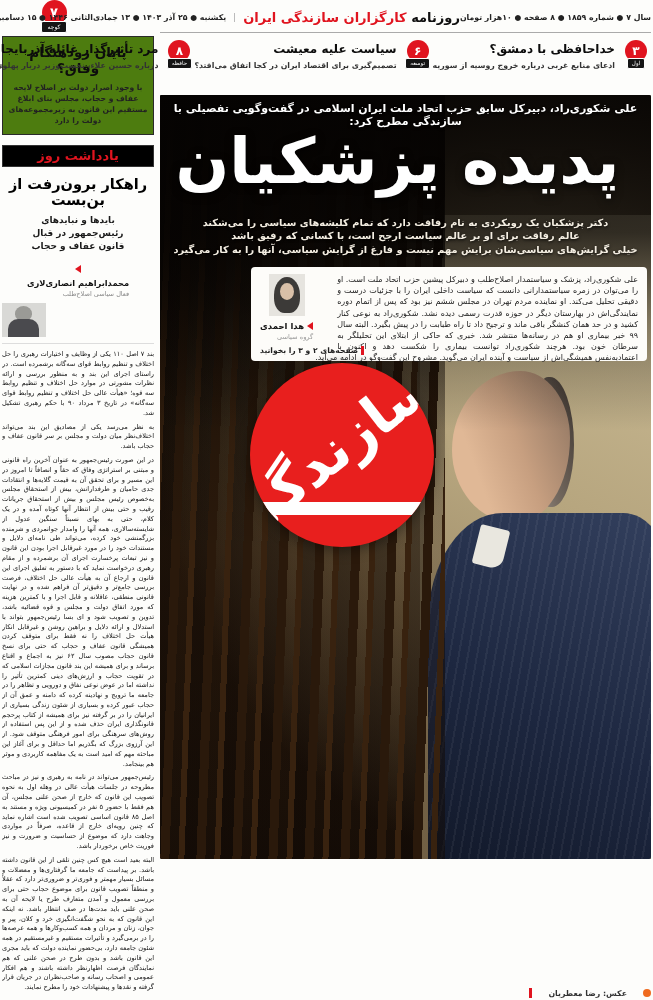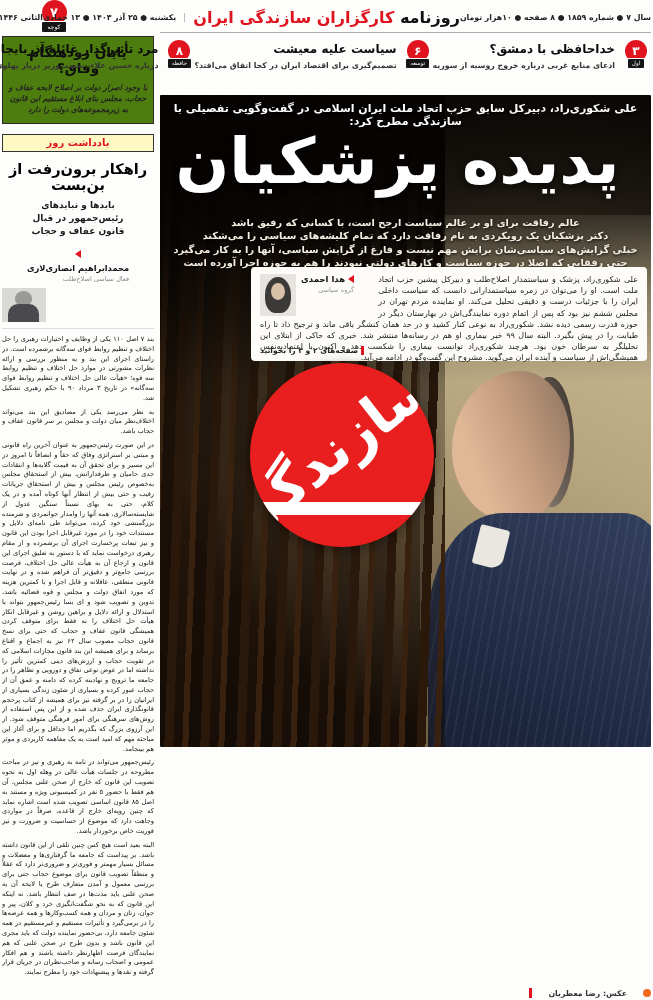--- a/index.html
+++ b/index.html
@@ -10,54 +10,54 @@
 
   
   .sidebar { position:absolute; left:2px; top:0; width:152px; height:1000px; background:#fdfdfb; }
   .sb-circle-wrap { display:flex; flex-direction:column; align-items:center; margin-right:78px; width:44px; }
   .num-circle { width:25px; height:25px; border-radius:50%; background:#e0141f; color:#fff; font-weight:bold;
                 font-size:13px; display:flex; align-items:center; justify-content:center; }
   .num-tab { background:#151515; color:#fff; font-size:6px; padding:1px 6px 2px; border-radius:2px;
              margin-top:-4px; border:1px solid #fff; white-space:nowrap; }
   .sb-teaser-box { border:1.5px solid #2a2a2a; margin-top:3px; padding:7px 5px 8px; background:#4d7c0f; }
   .sb-teaser-title { font-size:13.5px; font-weight:bold; color:#0d0d0d; text-align:center; letter-spacing:-0.3px; }
-  .sb-teaser-sub { font-size:7.6px; line-height:11px; color:#222; text-align:center; margin-top:6px; font-weight:bold;font-style:italic; }
+  .sb-teaser-sub { font-size:7.6px; line-height:11px; color:#222; text-align:center; margin-top:6px; font-weight:bold; }
   .note-kicker { border:1px solid #333; margin-top:10px; padding:2px 0 3px; text-align:center;
-                 color:#e0141f; font-size:10px; font-weight:bold; background:#fef9c3; }
+                 color:#e0141f; font-size:13px; font-weight:bold; background:#000000; }
   .note-title { font-size:14.5px; font-weight:bold; color:#000; text-align:center; margin-top:9px; letter-spacing:-0.3px; }
   .note-sub { font-size:9px; font-weight:bold; line-height:13px; color:#1a1a1a; text-align:center; margin:6px auto 12px; max-width:118px; }
   .author-row { display:flex; flex-direction:column; align-items:center; justify-content:flex-start; gap:5px; margin-top:10px; padding-bottom:6px; border-bottom:1px solid #ddd; }
   .tri { width:0; height:0; border-top:4px solid transparent; border-bottom:4px solid transparent; border-right:6px solid #e0141f; flex:0 0 auto; }
   .author-name { font-size:8.3px; font-weight:bold; color:#111; }
   .author-role { font-size:6.5px; color:#8a8a8a; margin-top:2px; }
   .avatar-man { width:44px; height:34px; background:#d9d9d6; position:relative; overflow:hidden; flex:0 0 auto; margin-right:auto; }
   .avatar-man .head { position:absolute; left:13px; top:3px; width:17px; height:15px; border-radius:50% 50% 45% 45%; background:#9a9a96; }
   .avatar-man .body { position:absolute; left:6px; top:16px; width:31px; height:18px; border-radius:10px 10px 0 0; background:#4a4a4e; }
   .sb-body { margin-top:6px; height:714px; overflow:hidden; }
   .sb-body p { font-size:6.6px; line-height:9.8px; text-align:justify; color:#141414; margin-bottom:4px; text-align-last:right; }
   .red-bar { width:2.5px; height:9px; background:#e0141f; flex:0 0 auto; }
 
   
   .main { position:absolute; left:160px; top:0; width:491px; height:1000px; }
 
   .masthead { position:absolute; top:9px; left:0; right:0; height:24px; display:flex; align-items:center; border-bottom:1px solid #aaa; padding-bottom:6px; }
   .issue-info { font-size:7.8px; font-weight:bold; color:#222; white-space:nowrap; }
-  .paper-name { margin-right:auto; margin-left:8px; white-space:nowrap; font-size:16px; font-weight:bold; }
+  .paper-name { margin-right:auto; margin-left:8px; white-space:nowrap; font-size:13px; font-weight:bold; }
   .paper-name .black { color:#111; } .paper-name .red { color:#e0141f; }
   .date-line { font-size:7.8px; font-weight:bold; color:#222; white-space:nowrap; border-right:1px solid #bbb; padding-right:8px; margin-left:auto; }
 
   .teaser-row { position:absolute; top:40px; left:0; right:0; height:52px; display:flex; flex-direction:row; }
   .teaser { flex:1 1 0; display:flex; flex-direction:row; gap:6px; align-items:flex-start; }
   .teaser .num-circle { width:22px; height:22px; font-size:12px; }
   .teaser .num-tab { font-size:5.6px; padding:1px 4px 2px; }
   .t-title { font-size:12px; font-weight:bold; color:#0c0c0c; letter-spacing:-0.3px; margin-top:2px; white-space:nowrap; }
   .t-sub { font-size:7.8px; color:#333; font-weight:bold; margin-top:5px; white-space:nowrap; }
 
   
-  .cover { position:absolute; top:95px; left:0; right:0; height:652px; overflow:hidden; border-radius:2px; background:#120b06; }
+  .cover { position:absolute; top:95px; left:0; right:0; height:764px; overflow:hidden; border-radius:2px; background:#120b06; }
   .ph-base { position:absolute; inset:0;
     background: radial-gradient(ellipse at 78% 40%, rgba(205,186,142,.95), rgba(160,138,98,.55) 42%, rgba(60,42,22,0) 72%),
                 linear-gradient(180deg,#0c0704 0%, #120b06 20%, #1e1409 40%, #26180c 60%, #150d07 100%); }
   .ph-wall { position:absolute; right:0; top:120px; width:47%; bottom:0;
     background: linear-gradient(205deg,#cfc09a 0%, #b6a57e 45%, #8d7a59 90%); }
   .ph-curtain { position:absolute; left:0; top:0; bottom:0; width:58%;
     background: linear-gradient(180deg, rgba(8,5,3,.96) 0%, rgba(8,5,3,.55) 26%, rgba(8,5,3,.12) 46%, rgba(0,0,0,0) 60%),
                 repeating-linear-gradient(92deg,#20120740 0 9px,#38220f 9px 15px,#120a0588 15px 27px,#2a190b 27px 36px); }
   .ph-curtain-dark { position:absolute; left:0; top:0; bottom:0; width:100%;
     background: linear-gradient(180deg, rgba(5,3,2,.92) 0%, rgba(5,3,2,.78) 18%, rgba(5,3,2,.35) 30%, rgba(0,0,0,0) 44%); }
@@ -73,21 +73,21 @@
   .man-hand { position:absolute; left:282px; top:838px; width:86px; height:58px; background:linear-gradient(200deg,#e4c3a0,#bb9572); border-radius:46% 54% 50% 50%/55% 45% 55% 45%; transform:rotate(-12deg); }
 
   .kicker { position:absolute; top:7px; left:6px; right:6px; text-align:center; color:#fff; font-size:11px; font-weight:bold;
             text-shadow:0 1px 3px rgba(0,0,0,.9); letter-spacing:-0.2px; }
   .headline { position:absolute; top:18px; left:0; right:16px; text-align:center; color:#fff; font-size:63px; font-weight:bold;
               line-height:1.55; text-shadow:0 2px 8px rgba(0,0,0,.8); letter-spacing:-1px; }
   .deck { position:absolute; top:121px; left:6px; right:6px; text-align:center; color:#f4eee2; font-size:9.8px;
           font-weight:bold; line-height:13.4px; text-shadow:0 1px 3px rgba(0,0,0,.9); }
 
   .lead-box { position:absolute; top:172px; right:4px; width:396px; height:94px; background:#fdfcf9; border-radius:4px; padding:7px 9px 6px; }
-  .byline { float:left; direction:ltr; display:flex; align-items:flex-start; gap:5px; margin:0 24px 2px 0; }
+  .byline { float:left; direction:ltr; display:flex; flex-direction:column; align-items:center; gap:5px; margin:0 24px 2px 0; }
   .avatar-woman { width:36px; height:42px; background:#e6e4df; position:relative; overflow:hidden; flex:0 0 auto; }
   .avatar-woman .scarf { position:absolute; left:5px; top:3px; width:26px; height:36px; border-radius:50% 50% 40% 40%; background:#3c3a38; }
   .avatar-woman .face { position:absolute; left:11px; top:9px; width:14px; height:17px; border-radius:50%; background:#d9c0a8; }
   .byline-text { text-align:right; }
   .byline-name-row { display:flex; flex-direction:row-reverse; align-items:center; gap:3px; }
   .byline-name { font-size:8.5px; font-weight:bold; color:#111; }
   .byline-role { font-size:6.6px; color:#999; margin-top:2px; }
   .lead-text { font-size:8px; line-height:11.2px; text-align:justify; color:#1b1b1b; text-align-last:right; }
   .pages-note { position:absolute; left:9px; bottom:6px; display:flex; align-items:center; gap:3px; }
   .pages-note span { font-size:7.6px; font-weight:bold; color:#222; }
@@ -201,24 +201,23 @@
       <div class="man-head"></div>
       <div class="man-suit"></div>
       <div class="man-collar"></div>
       <div class="ph-curtain"></div>
       <div class="man-hand"></div>
       <div class="ph-curtain-dark"></div>
 
       <div class="kicker">علی شکوری‌راد، دبیرکل سابق حزب اتحاد ملت ایران اسلامی در گفت‌وگویی تفصیلی با سازندگی مطرح کرد:</div>
       <h1 class="headline">پدیده پزشکیان</h1>
       <div class="deck">
+        <div>دکتر پزشکیان یک رویکردی به نام رفاقت دارد که تمام کلیشه‌های سیاسی را می‌شکند</div>
         <div>عالم رفاقت برای او بر عالم سیاست ارجح است، با کسانی که رفیق باشد</div>
-        <div>دکتر پزشکیان یک رویکردی به نام رفاقت دارد که تمام کلیشه‌های سیاسی را می‌شکند</div>
         <div>خیلی گرایش‌های سیاسی‌شان برایش مهم نیست و فارغ از گرایش سیاسی، آنها را به کار می‌گیرد</div>
-        <div>حتی رفقایی که اصلا در حوزه سیاست و کارهای دولتی نبودند را هم به حوزه اجرا آورده است</div>
       </div>
 
       <div class="lead-box">
         <div class="byline">
           <span class="avatar-woman">
             <span class="scarf"></span>
             <span class="face"></span>
           </span>
           <span class="byline-text">
             <span class="byline-name-row">

